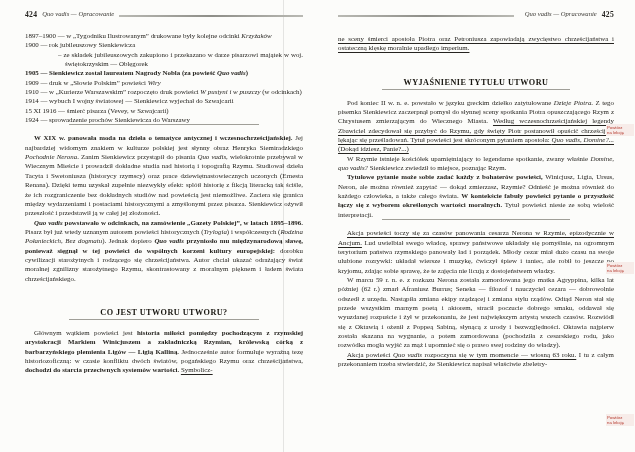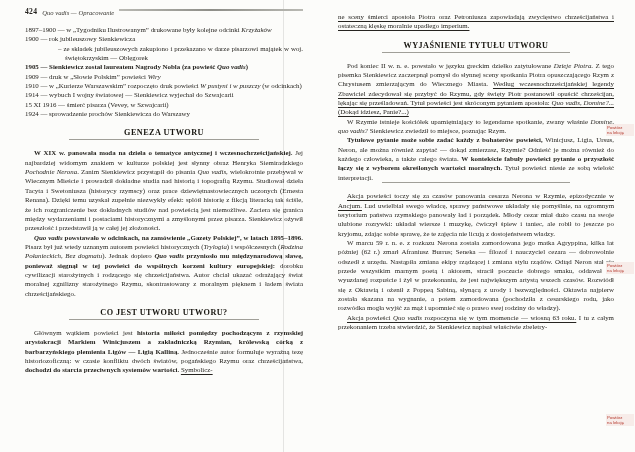--- a/index.html
+++ b/index.html
@@ -9,33 +9,33 @@
     font-family:"Liberation Serif", serif;
     color:#262420;
     -webkit-font-smoothing:antialiased;
   }
   .spread{position:relative;width:635px;height:452px;overflow:hidden;background:#fcfcfa;}
   .scan-line{position:absolute;left:283px;top:0;width:1px;height:452px;background:rgba(60,60,55,0.12);}
   .page{position:absolute;top:0;}
   .page-left{left:25px;width:278px;}
   .page-right{left:338px;width:276px;}
 
-  .pg-header{display:flex;align-items:flex-end;gap:5px;padding-top:4px;height:12px;}
+  .pg-header{display:flex;align-items:flex-start;gap:5px;padding-top:10px;height:12px;}
   .pgnum{font-weight:bold;font-size:7.6px;letter-spacing:0.3px;}
   .runtitle{font-style:italic;font-size:6.6px;color:#3a3833;white-space:nowrap;}
   .hdr-rule{flex:1;height:2.4px;background:linear-gradient(90deg,#b9b9b3,#8e8e88,#b9b9b3);align-self:center;}
   .page-right .pg-header{justify-content:flex-end;}
   .page-right .hdr-rule{margin-right:6px;}
 
   .timeline{margin-top:9px;font-size:6.9px;line-height:9.35px;text-align:justify;}
   .tl-item{padding-left:30px;text-indent:-30px;}
   .tl-sub{padding-left:40px;text-indent:-7px;}
 
   h2{
-    margin:10px 0 2px 0;
+    margin:25px 0 2px 0;
     font-size:8.2px;
     font-weight:bold;
     text-align:center;
     letter-spacing:0.45px;
     color:#17150f;
   }
   .h-rule{height:1px;background:#a09f98;width:68%;margin:0 auto 8px auto;}
 
   p{
     margin:0;
@@ -84,31 +84,35 @@
       <div class="tl-item"><span>1900 — rok jubileuszowy Sienkiewicza</span></div>
       <div class="tl-item tl-sub"><span>– ze składek jubileuszowych zakupiono i przekazano w darze pisarzowi majątek w woj. świętokrzyskim — Oblęgorek</span></div>
       <div class="tl-item"><span class="run-b">1905 — Sienkiewicz został laureatem Nagrody Nobla (za powieść </span><span class="run-b run-i">Quo vadis</span><span class="run-b">)</span></div>
       <div class="tl-item"><span>1909 — druk w „Słowie Polskim” powieści </span><span class="run-i">Wiry</span></div>
       <div class="tl-item"><span>1910 — w „Kurierze Warszawskim” rozpoczęto druk powieści </span><span class="run-i">W pustyni i w puszczy</span><span> (w odcinkach)</span></div>
       <div class="tl-item"><span>1914 — wybuch I wojny światowej — Sienkiewicz wyjechał do Szwajcarii</span></div>
       <div class="tl-item"><span>15 XI 1916 — śmierć pisarza (Vevey, w Szwajcarii)</span></div>
       <div class="tl-item"><span>1924 — sprowadzenie prochów Sienkiewicza do Warszawy</span></div>
     </div>
 
-    <h2>GENEZA UTWORU</h2>
     <div class="h-rule"></div>
     <p><span class="run-b">W XIX w. panowała moda na dzieła o tematyce antycznej i wczesnochrześcijańskiej.</span><span> Jej najbardziej widomym znakiem w kulturze polskiej jest słynny obraz Henryka Siemiradzkiego </span><span class="run-i">Pochodnie Nerona</span><span>. Zanim Sienkiewicz przystąpił do pisania </span><span class="run-i">Quo vadis</span><span>, wielokrotnie przebywał w Wiecznym Mieście i prowadził dokładne studia nad historią i topografią Rzymu. Studiował dzieła Tacyta i Swetoniusza (historycy rzymscy) oraz prace dziewiętnastowiecznych uczonych (Ernesta Renana). Dzięki temu uzyskał zupełnie niezwykły efekt: splótł historię z fikcją literacką tak ściśle, że ich rozgraniczenie bez dokładnych studiów nad powieścią jest niemożliwe. Zaciera się granica między wydarzeniami i postaciami historycznymi a zmyślonymi przez pisarza. Sienkiewicz ożywił przeszłość i przedstawił ją w całej jej złożoności.</span></p>
     <p><span class="run-b run-i">Quo vadis</span><span class="run-b"> powstawało w odcinkach, na zamówienie „Gazety Polskiej”, w latach 1895–1896.</span><span> Pisarz był już wtedy uznanym autorem powieści historycznych (</span><span class="run-i">Trylogia</span><span>) i współczesnych (</span><span class="run-i">Rodzina Połanieckich, Bez dogmatu</span><span>). Jednak dopiero </span><span class="run-b run-i">Quo vadis</span><span class="run-b"> przyniosło mu międzynarodową sławę, ponieważ sięgnął w tej powieści do wspólnych korzeni kultury europejskiej:</span><span> dorobku cywilizacji starożytnych i rodzącego się chrześcijaństwa. Autor chciał ukazać odrażający świat moralnej zgnilizny starożytnego Rzymu, skontrastowany z moralnym pięknem i ładem świata chrześcijańskiego.</span></p>
 
     <h2>CO JEST UTWORU UTWORU?</h2>
     <div class="h-rule"></div>
     <p><span>Głównym wątkiem powieści jest </span><span class="run-b">historia miłości pomiędzy pochodzącym z rzymskiej arystokracji Markiem Winicjuszem a zakładniczką Rzymian, królewską córką z barbarzyńskiego plemienia Ligów — Ligią Kalliną.</span><span> Jednocześnie autor formułuje wyraźną tezę historiozoficzną: w czasie konfliktu dwóch światów, pogańskiego Rzymu oraz chrześcijaństwa, </span><span class="run-b">dochodzi do starcia przeciwnych systemów wartości.</span><span> </span><span class="run-u">Symbolicz-</span></p>
   </div>
 
   <div class="page page-right">
+    <div class="pg-header">
+      <span class="hdr-rule"></span>
+      <span class="runtitle">Quo vadis — Opracowanie</span>
+      <span class="pgnum">425</span>
+    </div>
 
     <p class="cont"><span class="run-u">ne sceny śmierci apostoła Piotra oraz Petroniusza zapowiadają zwycięstwo chrześcijaństwa i ostateczną klęskę moralnie upadłego imperium.</span></p>
 
     <h2>WYJAŚNIENIE TYTUŁU UTWORU</h2>
     <div class="h-rule"></div>
     <p><span>Pod koniec II w. n. e. powstało w języku greckim dziełko zatytułowane </span><span class="run-i">Dzieje Piotra</span><span>. Z tego pisemka Sienkiewicz zaczerpnął pomysł do słynnej sceny spotkania Piotra opuszczającego Rzym z Chrystusem zmierzającym do Wiecznego Miasta. </span><span class="run-u">Według wczesnochrześcijańskiej legendy Zbawiciel zdecydował się przybyć do Rzymu, gdy święty Piotr postanowił opuścić chrześcijan, lękając się prześladowań. Tytuł powieści jest skróconym pytaniem apostoła: </span><span class="run-i run-u">Quo vadis, Domine?...</span><span class="run-u"> (Dokąd idziesz, Panie?...)</span></p>
     <p><span>W Rzymie istnieje kościółek upamiętniający to legendarne spotkanie, zwany właśnie </span><span class="run-i">Domine, quo vadis?</span><span> Sienkiewicz zwiedził to miejsce, poznając Rzym.</span></p>
     <p><span class="run-b">Tytułowe pytanie może sobie zadać każdy z bohaterów powieści,</span><span> Winicjusz, Ligia, Ursus, Neron, ale można również zapytać — dokąd zmierzasz, Rzymie? Odnieść je można również do każdego człowieka, a także całego świata. </span><span class="run-b">W kontekście fabuły powieści pytanie o przyszłość łączy się z wyborem określonych wartości moralnych.</span><span> Tytuł powieści niesie ze sobą wielość interpretacji.</span></p>
 
     <div class="h-rule"></div>

